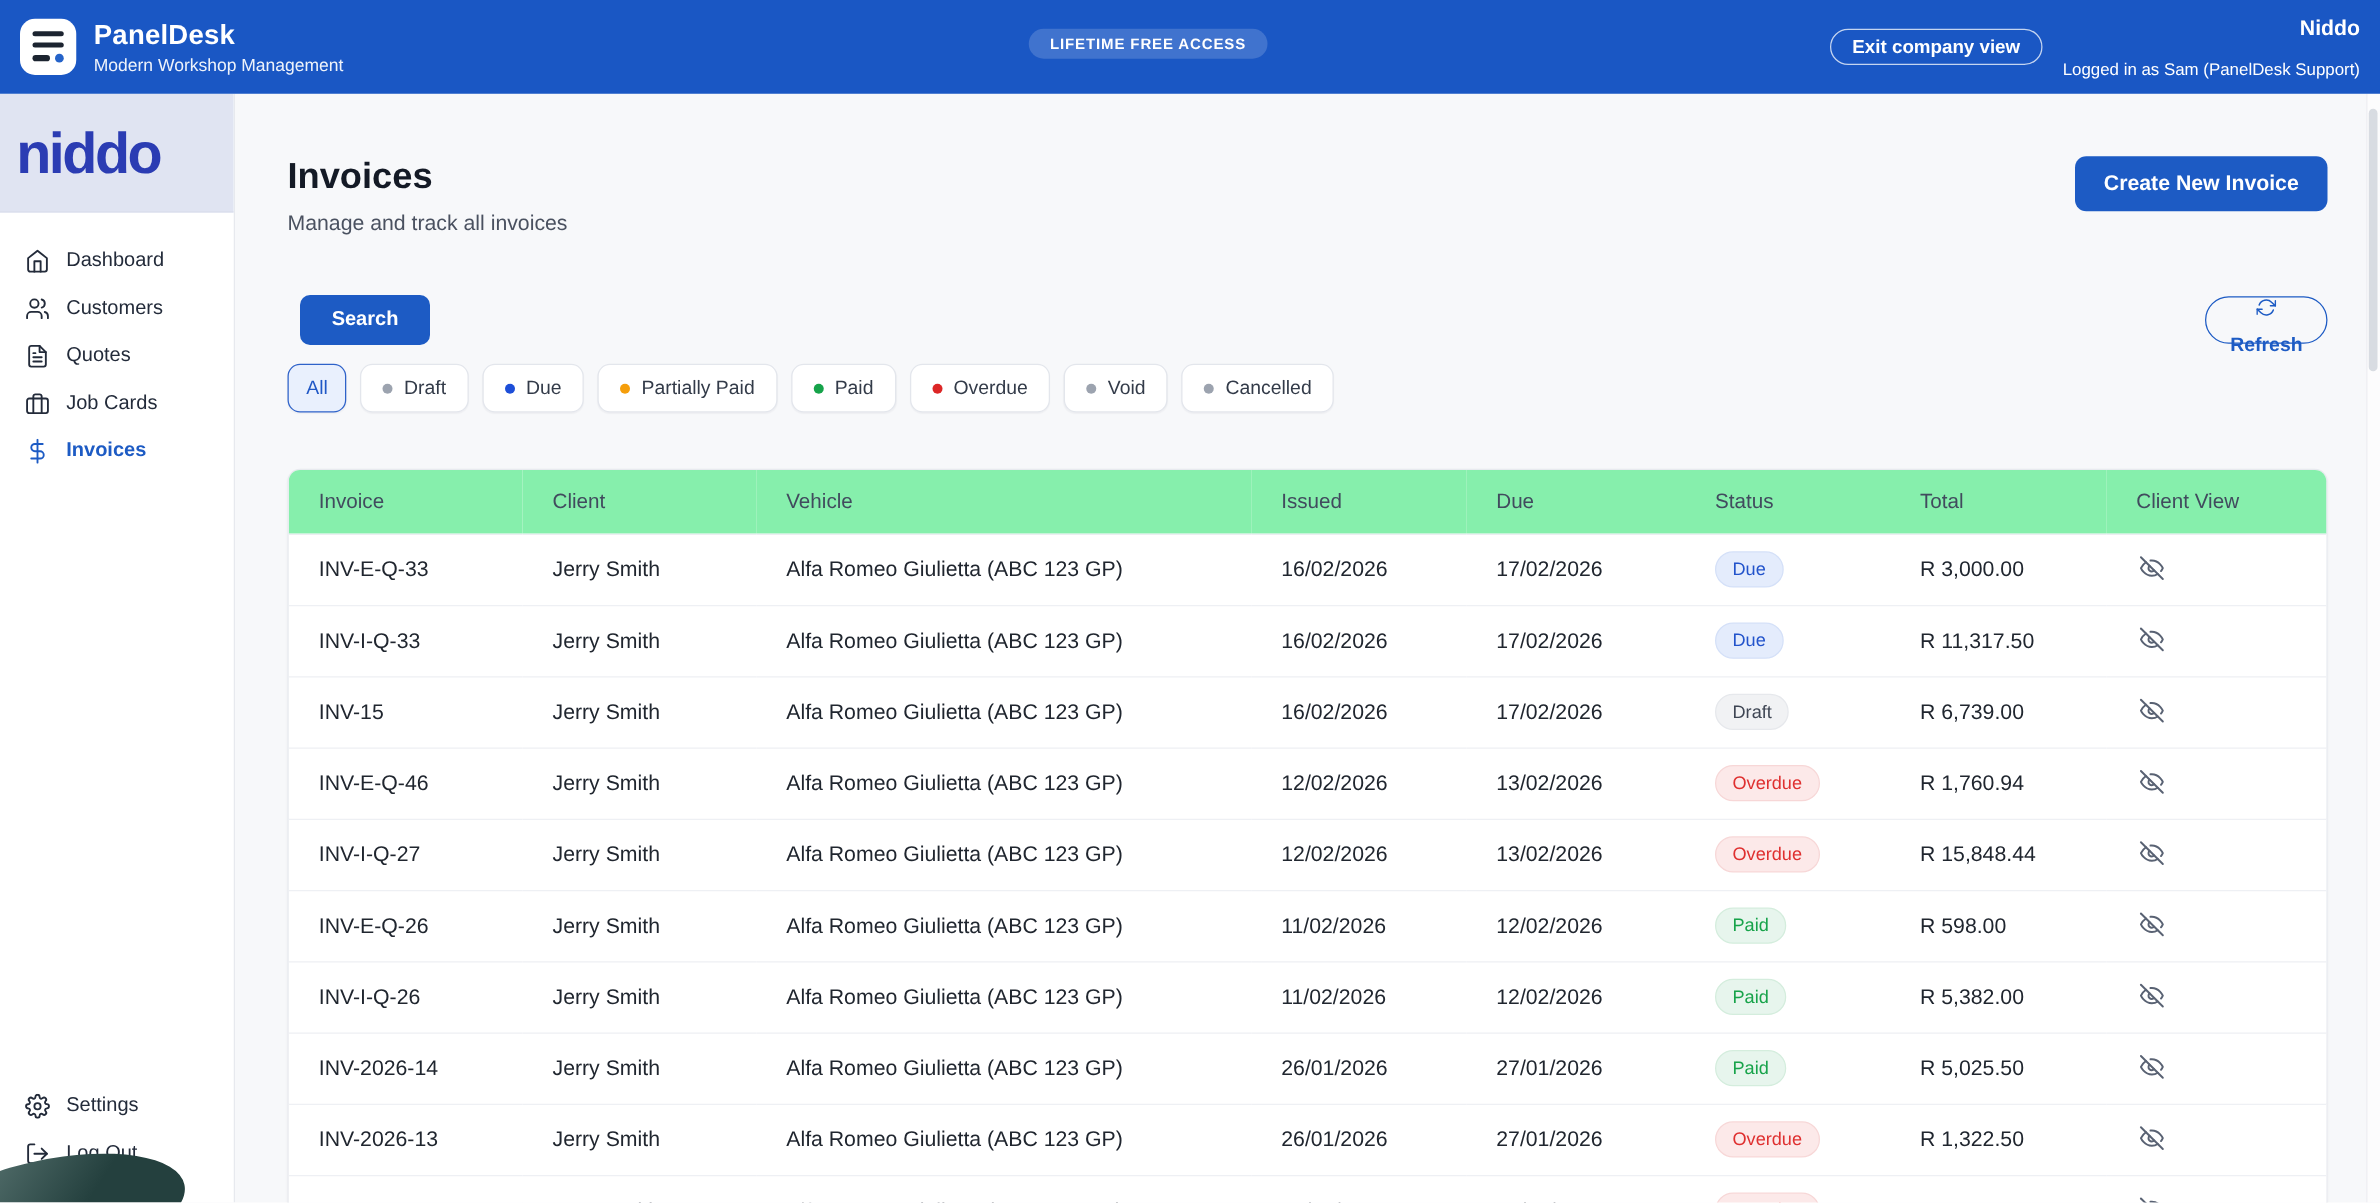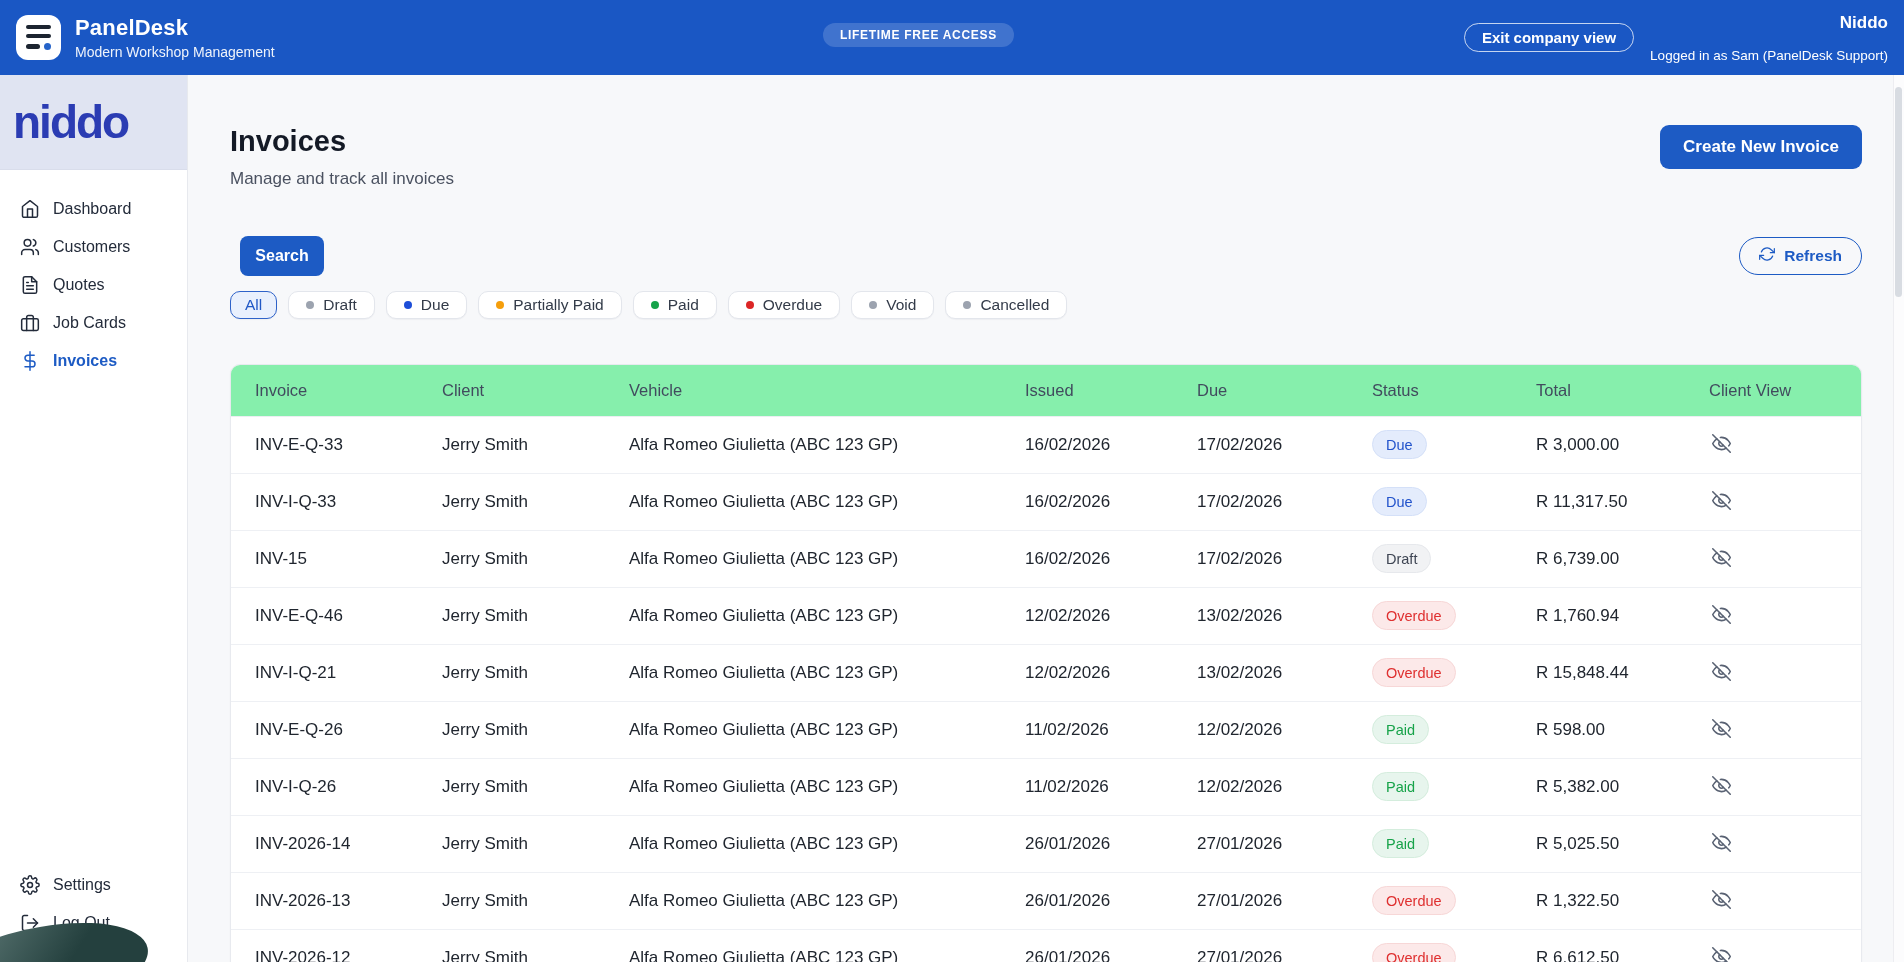--- a/index.html
+++ b/index.html
@@ -53,28 +53,28 @@
   .page-subtitle { font-size:17px; color:#4a5160; margin-top:11px; }
   .create-btn { height:44px; padding:0 23px; background:#1d5bc4; color:#fff; border:none;
     border-radius:9px; font-size:17px; font-weight:600; cursor:pointer; margin-top:8px;
     font-family:inherit; }
   .toolbar { margin-top:47px; display:flex; align-items:center; }
   .search-wrap { position:relative; }
   .search-input { width:357px; height:40px; border:1px solid #ccd2db; border-radius:8px;
     padding:0 12px 0 40px; font-size:17px; color:#333b49; font-family:inherit; background:#fff; outline:none; }
   .search-input::placeholder { color:#98a0ad; }
   .search-wrap svg { position:absolute; left:12px; top:11px; width:18px; height:18px; color:#7b8494; }
-  .search-btn { margin-left:10px; width:84px; height:40px; background:#1d5bc4; color:#fff;
+  .search-btn { margin-left:10px; width:104px; height:40px; background:#1d5bc4; color:#fff;
     border:none; border-radius:8px; font-size:16px; font-weight:600; cursor:pointer; font-family:inherit; }
   .refresh-btn { margin-left:auto; height:38px; padding:0 19px; background:transparent;
     border:1.5px solid #1d5bc4; border-radius:999px; color:#1d5bc4; font-size:15.5px; font-weight:600;
-    display:flex; align-items:center; gap:9px; cursor:pointer; font-family:inherit; }
+    display:flex; align-items:center; gap:9px; cursor:pointer; font-family:inherit;flex-direction:column; }
   .refresh-btn svg { width:16px; height:16px; }
   .filters { margin-top:15px; display:flex; gap:11px; }
-  .pill { height:28px; padding:0 17px; background:#fff; border:1px solid #e3e6ec; border-radius:10px;
+  .pill { height:39px; padding:0 17px; background:#fff; border:1px solid #e3e6ec; border-radius:10px;
     font-size:15.5px; color:#333b49; display:flex; align-items:center; gap:9px; cursor:pointer;
     box-shadow:0 1px 1px rgba(16,24,40,.04); font-family:inherit; }
   .pill .dot { width:8px; height:8px; border-radius:50%; flex:0 0 auto; }
   .pill.active { border:1.5px solid #2e62c9; background:#e9f0fd; color:#2058c6; padding:0 14px; }
   
   .table-card { margin-top:45px; background:#fff; border:1px solid #e8eaef; border-radius:10px;
     overflow:hidden; box-shadow:0 1px 2px rgba(16,24,40,.04); }
   table { width:100%; border-collapse:collapse; table-layout:fixed; }
   thead th { background:#86efac; text-align:left; font-weight:500; color:#414b5e;
     height:51px; padding:0 8px 0 24px; font-size:16.5px; border-bottom:1px solid #eceef2; }
@@ -329,21 +329,21 @@
             <td><button class="eye-btn">
                 <svg viewBox="0 0 24 24" fill="none" stroke="currentColor" stroke-width="1.8" stroke-linecap="round" stroke-linejoin="round" style="width:21px;height:21px">
                   <path d="M9.88 9.88a3 3 0 1 0 4.24 4.24"></path>
                   <path d="M10.73 5.08A10.43 10.43 0 0 1 12 5c7 0 10 7 10 7a13.16 13.16 0 0 1-1.67 2.68"></path>
                   <path d="M6.61 6.61A13.526 13.526 0 0 0 2 12s3 7 10 7a9.74 9.74 0 0 0 5.39-1.61"></path>
                   <line x1="2" y1="2" x2="22" y2="22"></line>
                 </svg>
               </button></td>
           </tr>
           <tr>
-            <td>INV-I-Q-21</td>
+            <td>INV-I-Q-27</td>
             <td>Jerry Smith</td>
             <td>Alfa Romeo Giulietta (ABC 123 GP)</td>
             <td>12/02/2026</td>
             <td>13/02/2026</td>
             <td><span class="badge overdue">Overdue</span></td>
             <td>R 15,848.44</td>
             <td><button class="eye-btn">
                 <svg viewBox="0 0 24 24" fill="none" stroke="currentColor" stroke-width="1.8" stroke-linecap="round" stroke-linejoin="round" style="width:21px;height:21px">
                   <path d="M9.88 9.88a3 3 0 1 0 4.24 4.24"></path>
                   <path d="M10.73 5.08A10.43 10.43 0 0 1 12 5c7 0 10 7 10 7a13.16 13.16 0 0 1-1.67 2.68"></path>

